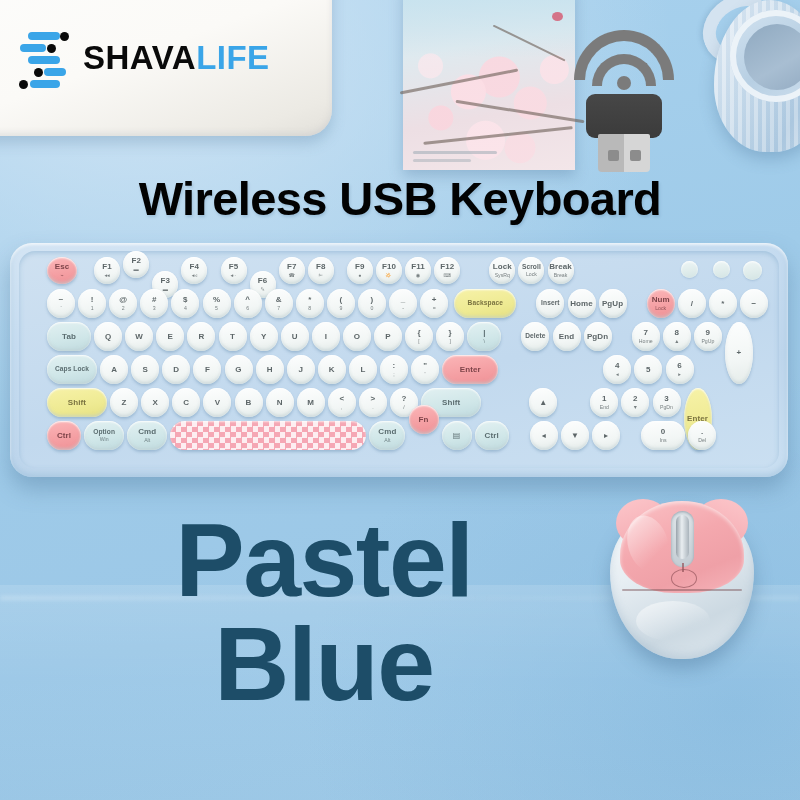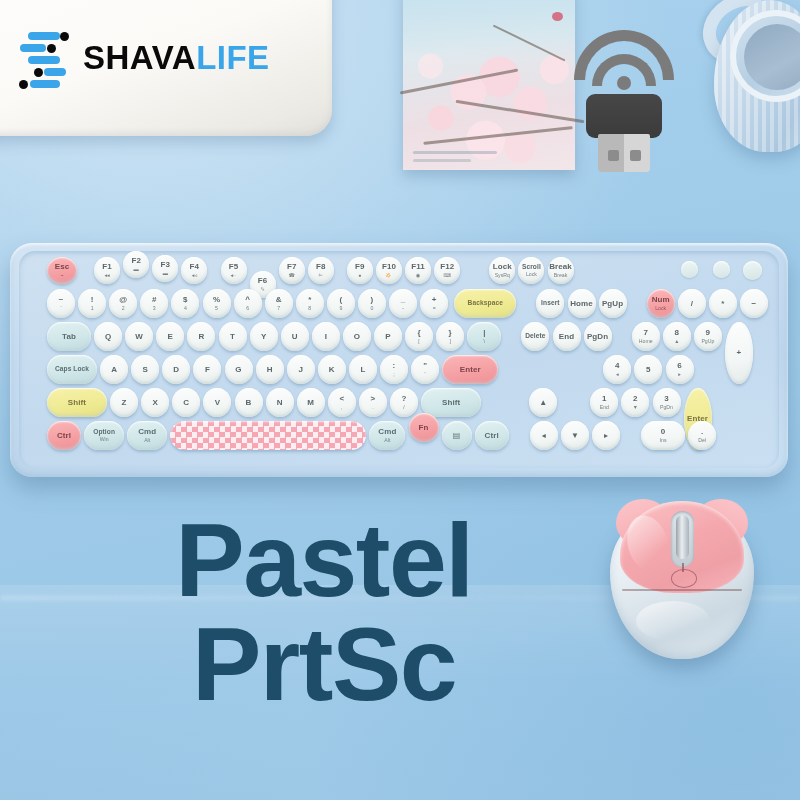--- a/index.html
+++ b/index.html
@@ -215,36 +215,37 @@
     <div class="wifi-dot"></div>
     <div class="dongle-body"></div>
     <div class="dongle-metal">
       <div class="dongle-pin" style="left:34px;"></div>
       <div class="dongle-pin" style="left:76px;"></div>
     </div>
     <div class="dongle-pin" style="left:35px;"></div>
     <div class="dongle-pin" style="left:57px;"></div>
   </div>
 
+  <div class="headline">Wireless USB Keyboard</div>
 
   <div class="kb">
     <div class="kb-inner" id="kb-inner">
         <div class="key pink" style="left: 28px; top: 6px; width: 30px; height: 27px;">
           <span class="kt">Esc</span>
           <span class="ks">⌁</span>
         </div>
         <div class="key" style="left: 75.1px; top: 6px; width: 26px; height: 27px;">
           <span class="kt">F1</span>
           <span class="ks">◂◂</span>
         </div>
         <div class="key" style="left: 104.2px; top: 0; width: 26px; height: 27px;">
           <span class="kt">F2</span>
           <span class="ks">▬</span>
         </div>
-        <div class="key" style="left: 133.3px; top: 4px; width: 26px; height: 27px;">
+        <div class="key" style="left: 133.3px; top: 20px; width: 26px; height: 27px;">
           <span class="kt">F3</span>
           <span class="ks">▬</span>
         </div>
         <div class="key" style="left: 162.4px; top: 6px; width: 26px; height: 27px;">
           <span class="kt">F4</span>
           <span class="ks">◂◃</span>
         </div>
         <div class="key" style="left: 201.5px; top: 6px; width: 26px; height: 27px;">
           <span class="kt">F5</span>
           <span class="ks">◂··</span>
@@ -553,21 +554,21 @@
         </div>
         <div class="key mint wide" style="left: 108.2px; top: 170px; width: 40px; height: 29px;">
           <span class="kt">Cmd</span>
           <span class="ks">Alt</span>
         </div>
         <div class="key space wide" style="left: 151.3px; top: 170px; width: 196px; height: 29px;"></div>
         <div class="key mint wide" style="left: 350.4px; top: 170px; width: 36px; height: 29px;">
           <span class="kt">Cmd</span>
           <span class="ks">Alt</span>
         </div>
-        <div class="key pink" style="left: 389.5px; top: 162px; width: 30px; height: 29px;">
+        <div class="key pink" style="left: 389.5px; top: 154px; width: 30px; height: 29px;">
           <span class="kt">Fn</span>
         </div>
         <div class="key mint" style="left: 422.6px; top: 170px; width: 30px; height: 29px;">
           <span class="kt">▤</span>
         </div>
         <div class="key mint wide" style="left: 455.7px; top: 170px; width: 34px; height: 29px;">
           <span class="kt">Ctrl</span>
         </div>
         <div class="key" style="left: 510.8px; top: 170px; width: 28px; height: 29px;">
           <span class="kt">◂</span>
@@ -587,21 +588,21 @@
           <span class="ks">Del</span>
         </div>
         <div class="ind" style="left: 662px; top: 10px; width: 17px; height: 17px;"></div>
         <div class="ind" style="left: 694px; top: 10px; width: 17px; height: 17px;"></div>
         <div class="ind" style="left: 724px; top: 10px; width: 19px; height: 19px;"></div>
       </div>
   </div>
 
   <div class="colorway">
     <span class="l1">Pastel</span>
-    <span class="l2">PrtSc</span>
+    <span class="l2">Blue</span>
   </div>
 
   <div class="mouse">
     <div class="mouse-base"></div>
     <div class="mouse-ear-l"></div>
     <div class="mouse-ear-r"></div>
     <div class="mouse-top"></div>
     <div class="mouse-split"></div>
     <div class="mouse-wheel-well"></div>
     <div class="mouse-wheel"></div>

